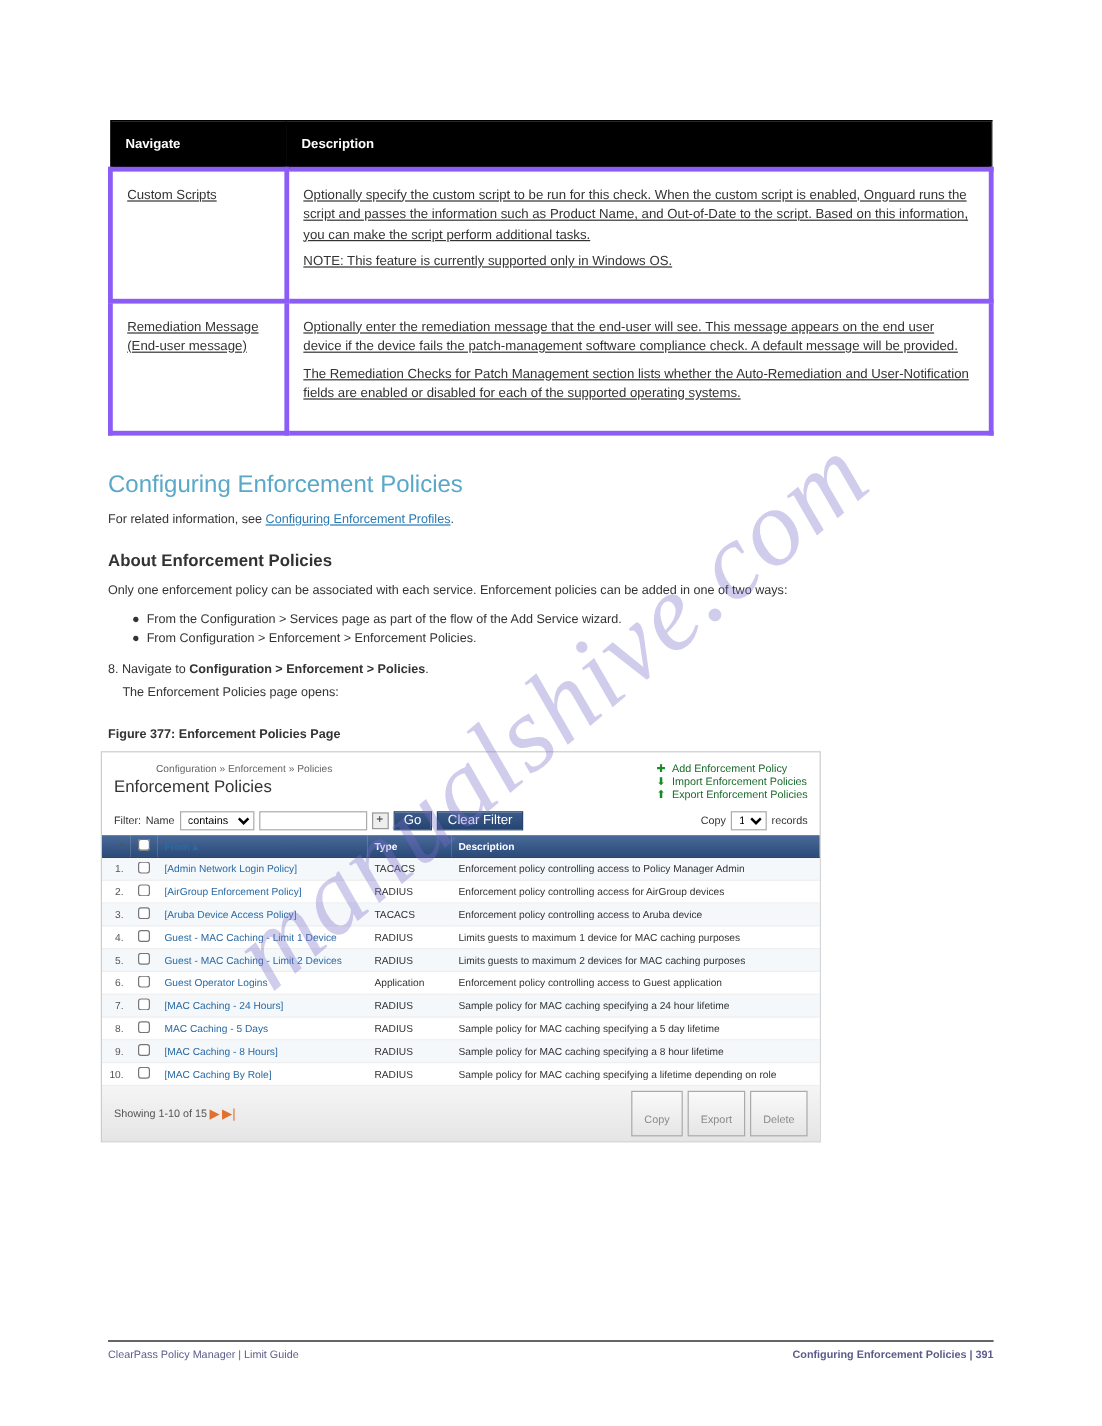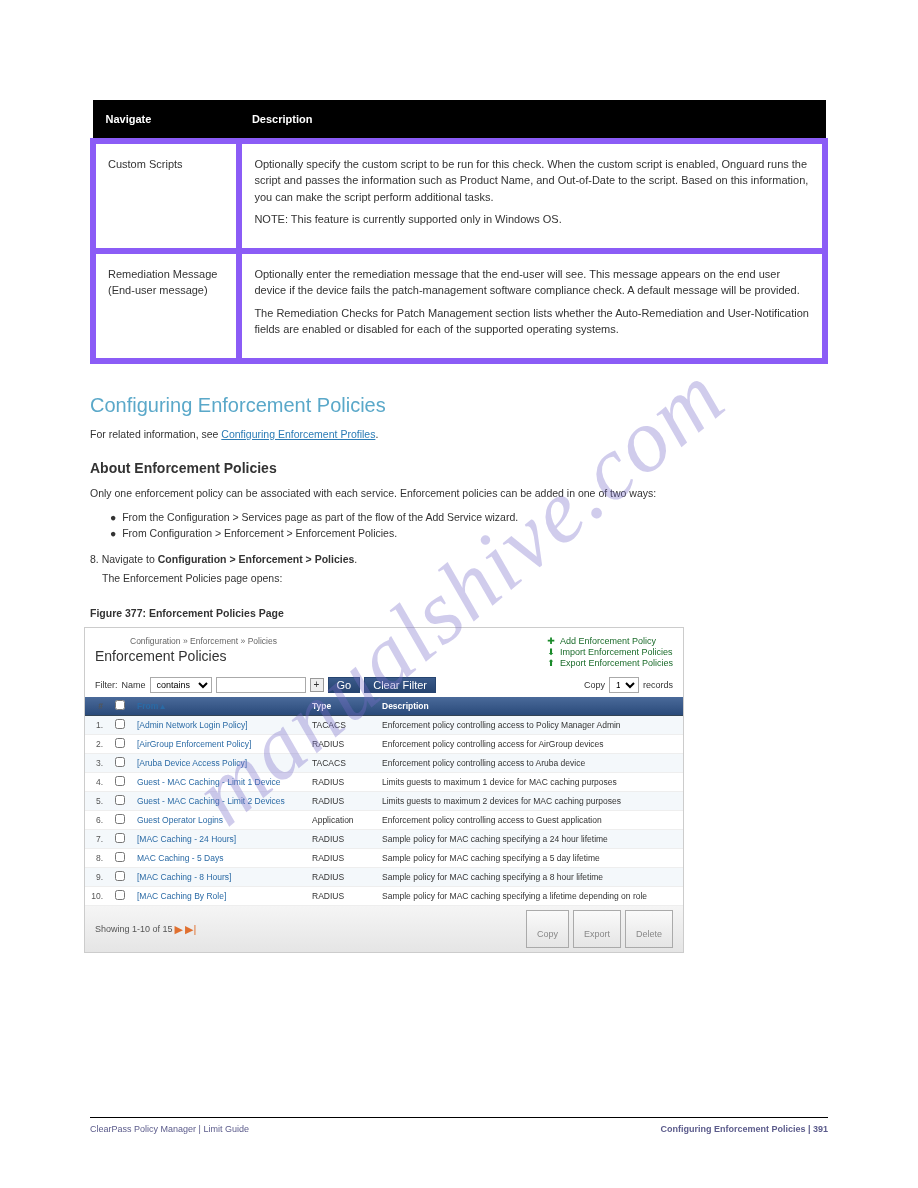--- a/index.html
+++ b/index.html
@@ -34,26 +34,27 @@
     background: #000;
     color: #fff;
     text-align: left;
     padding: 10px 12px;
     font-weight: bold;
     border: 1px solid #000;
     height: 40px;
     font-size: 11px;
   }
   .doc-table td {
-    border: 6px solid #8b5cf6;
+    border: 4px solid #8b5cf6;
     padding: 12px;
     vertical-align: top;
     font-size: 11px;
     line-height: 1.5;
     height: 110px;
+    text-decoration: underline;
   }
   .doc-table td.param { width: 20%; }
   .doc-table td.desc p { margin-bottom: 6px; }
 
   .section-title {
     font-size: 20px;
     color: #5aa8c9;
     margin-top: 30px;
     font-weight: normal;
   }

